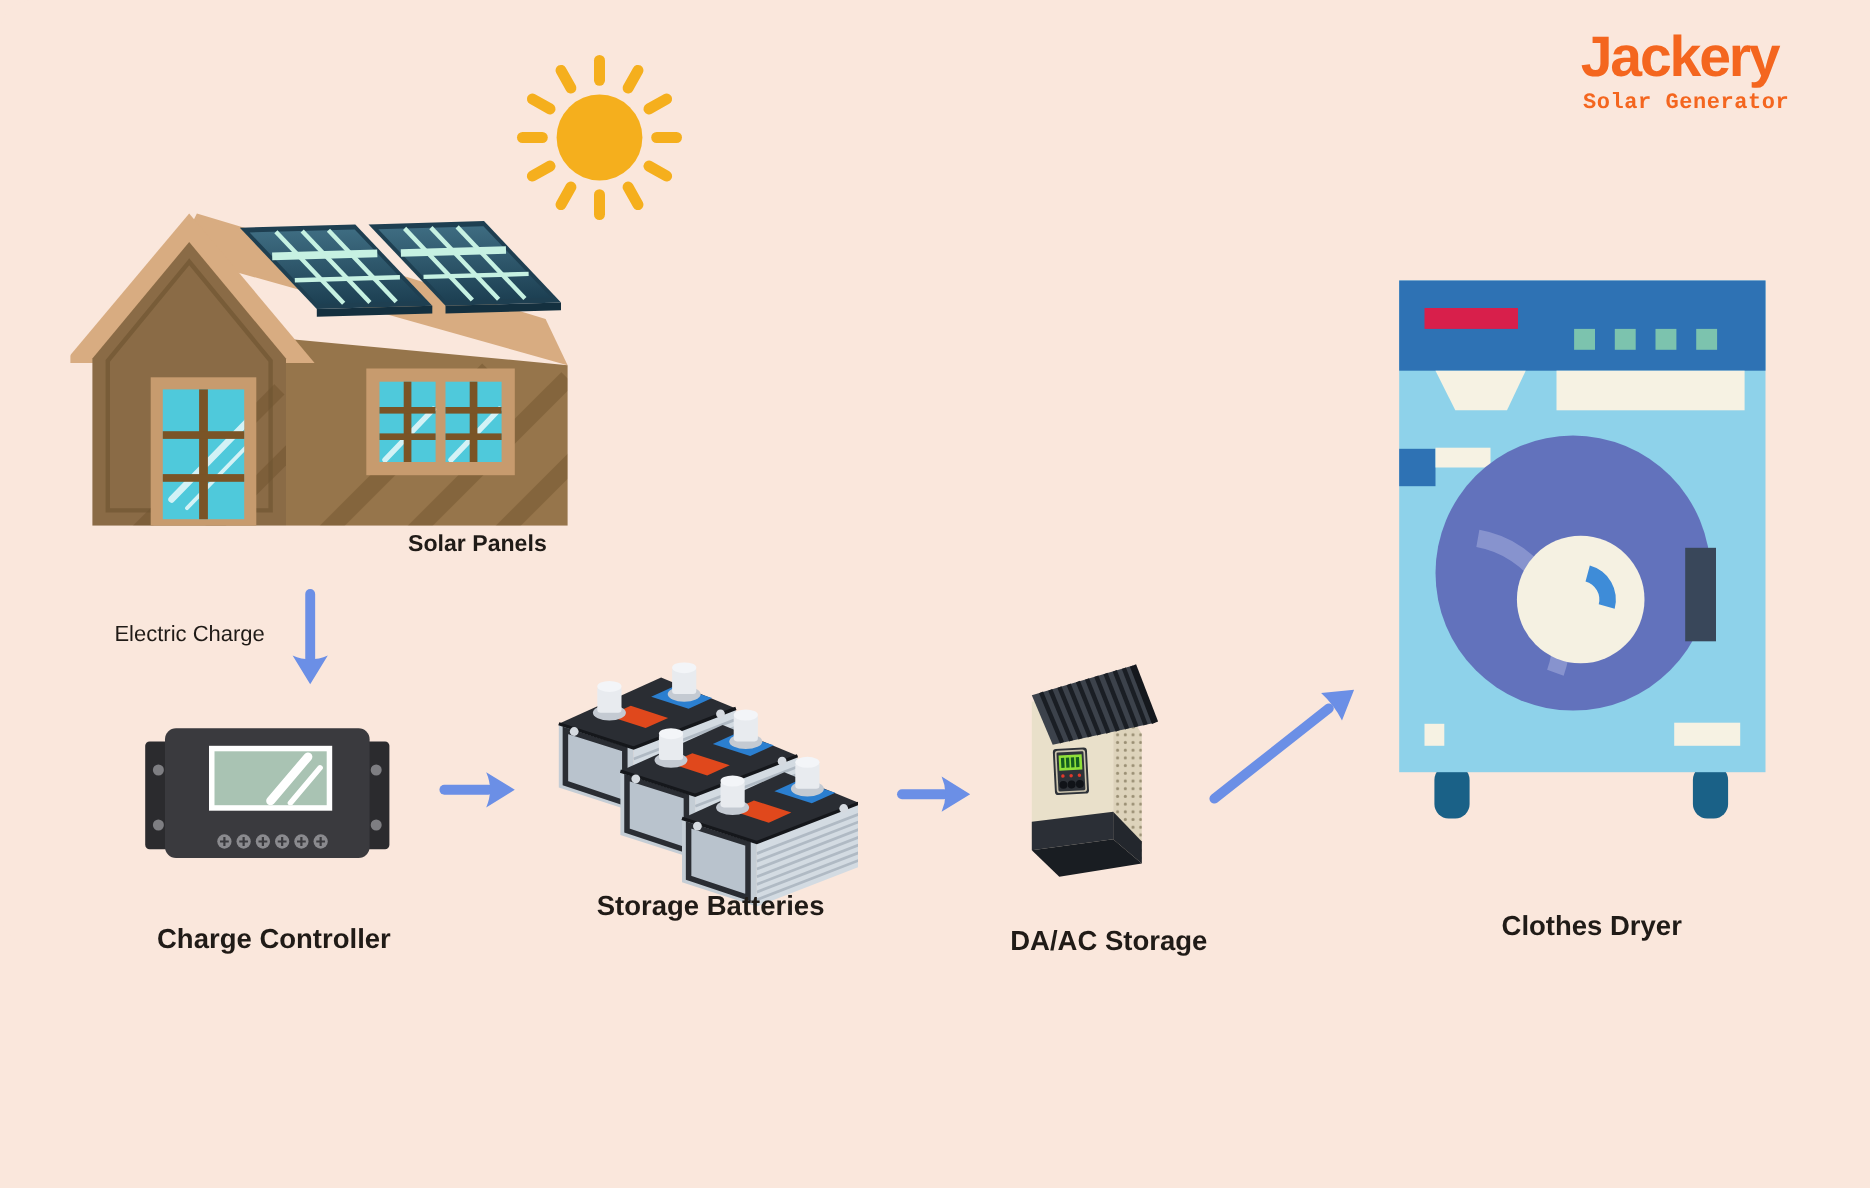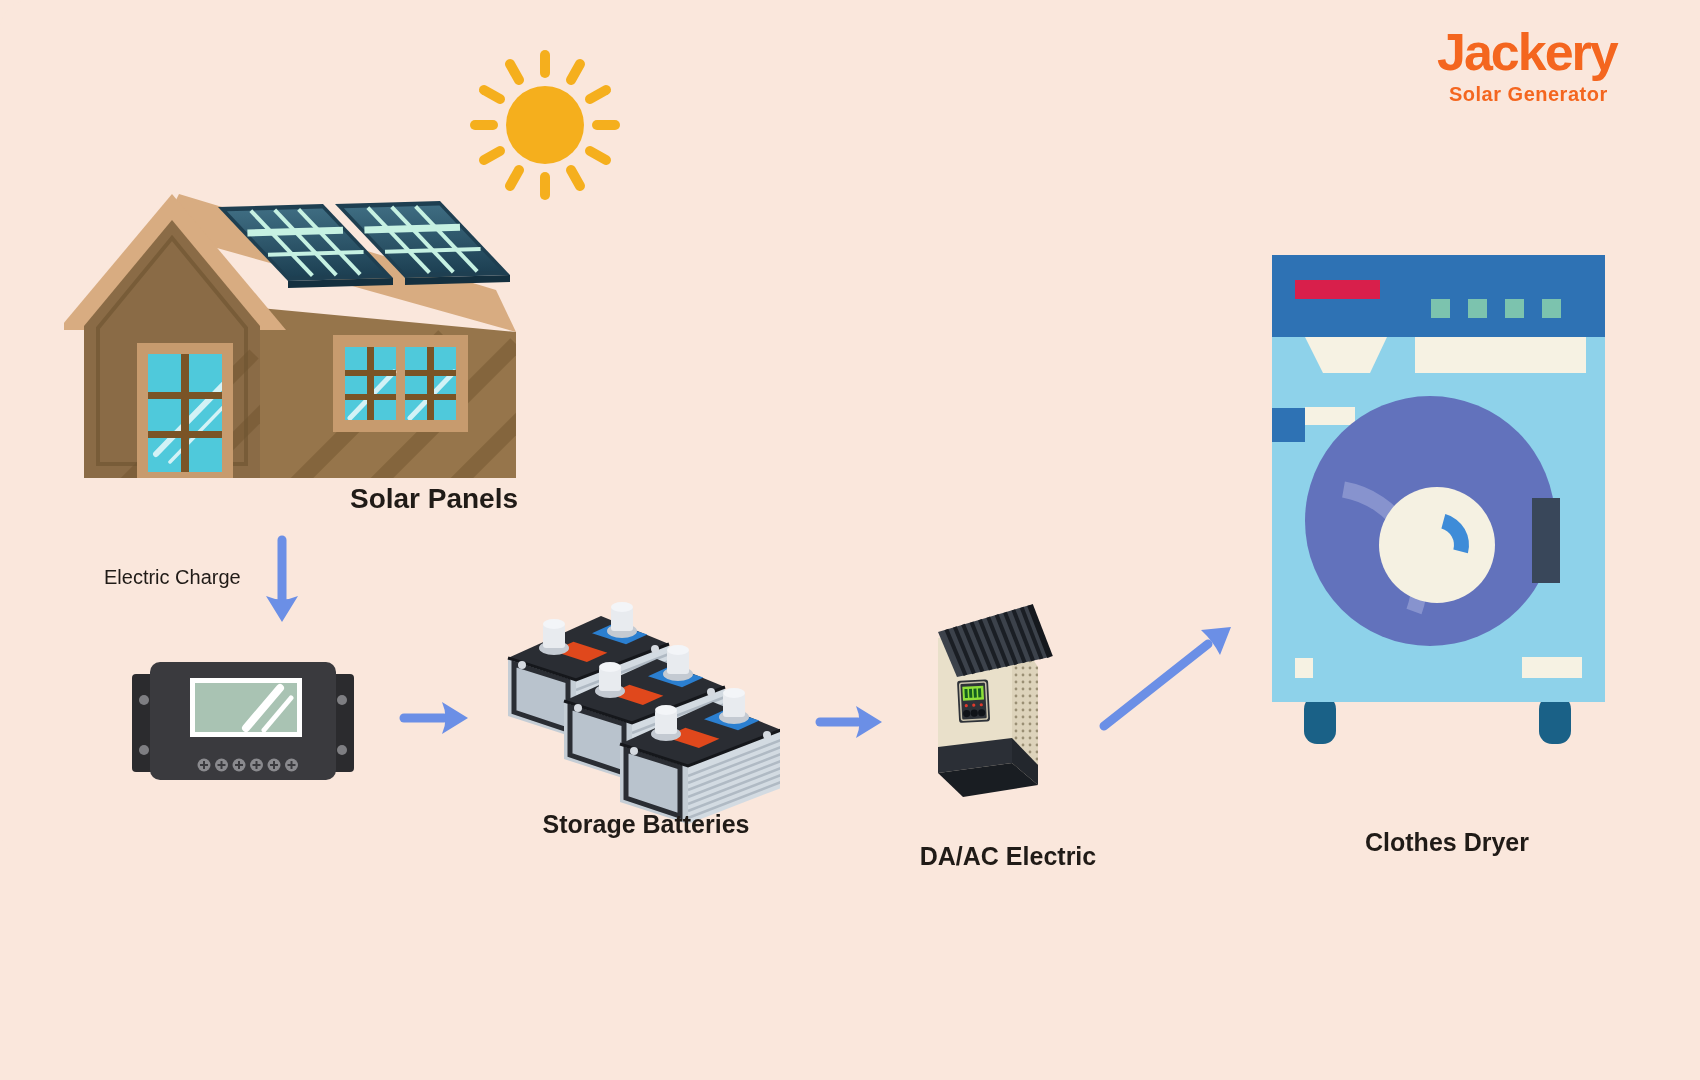--- a/index.html
+++ b/index.html
@@ -38,22 +38,23 @@
     font-weight:bold;
     letter-spacing:-2px;
     white-space:nowrap;
   }
   .logo .tagline{
     color:var(--brand-orange);
     font-size:20px;
     font-weight:bold;
     letter-spacing:.5px;
     margin-top:6px;
-    margin-left:12px;
-    white-space:nowrap;
+    margin-left:2px;
+    white-space:nowrap;
+    font-family:Liberation Mono, monospace;
   }
   .footer{
     left:0;top:1010px;width:1700px;
     text-align:center;
     color:var(--brand-orange);
     font-size:31px;
     font-weight:bold;
     letter-spacing:1px;
     white-space:nowrap;
   }
@@ -357,20 +358,21 @@
     <rect x="37" y="154" width="50" height="18" fill="#F6F2E3"></rect>
     <circle cx="162" cy="268" r="125" fill="#6272BC"></circle>
     <path d="M146,358.5 A92,92 0 0 0 75.5,236.5" fill="none" stroke="#8793CE" stroke-width="16"></path>
     <circle cx="169" cy="292" r="58" fill="#F5F1E2"></circle>
     <path d="M177.3,261.1 A32,32 0 0 1 199.9,300.3 L185.4,296.4 A17,17 0 0 0 173.4,275.6 Z" fill="#3E8CD8"></path>
     <rect x="264" y="245" width="28" height="85" fill="#39475A"></rect>
     <rect x="254" y="404" width="60" height="21" fill="#F6F2E3"></rect>
     <rect x="27" y="405" width="18" height="20" fill="#F6F2E3"></rect>
   </svg>
 
-  <div class="abs label" style="left:284px;top:483px;font-size:28px;">Solar Panels</div>
+  <div class="abs label" style="left:284px;top:483px;font-size:21px;">Solar Panels</div>
   <div class="abs label-small" style="left:104px;top:566px;">Electric Charge</div>
+  <div class="abs label" style="left:99px;top:840px;">Charge Controller</div>
   <div class="abs label" style="left:496px;top:810px;">Storage Batteries</div>
-  <div class="abs label" style="left:858px;top:842px;">DA/AC Electric</div>
+  <div class="abs label" style="left:858px;top:842px;">DA/AC Storage</div>
   <div class="abs label" style="left:1297px;top:828px;">Clothes Dryer</div>
 
 
 </div>
 
 </body></html>

